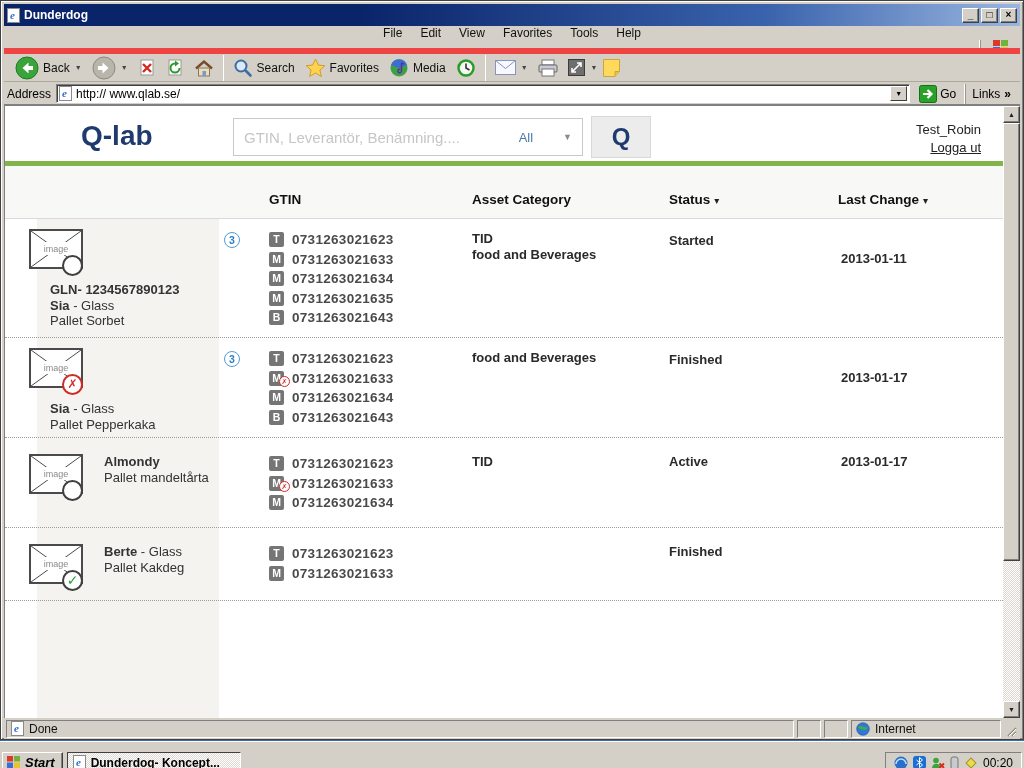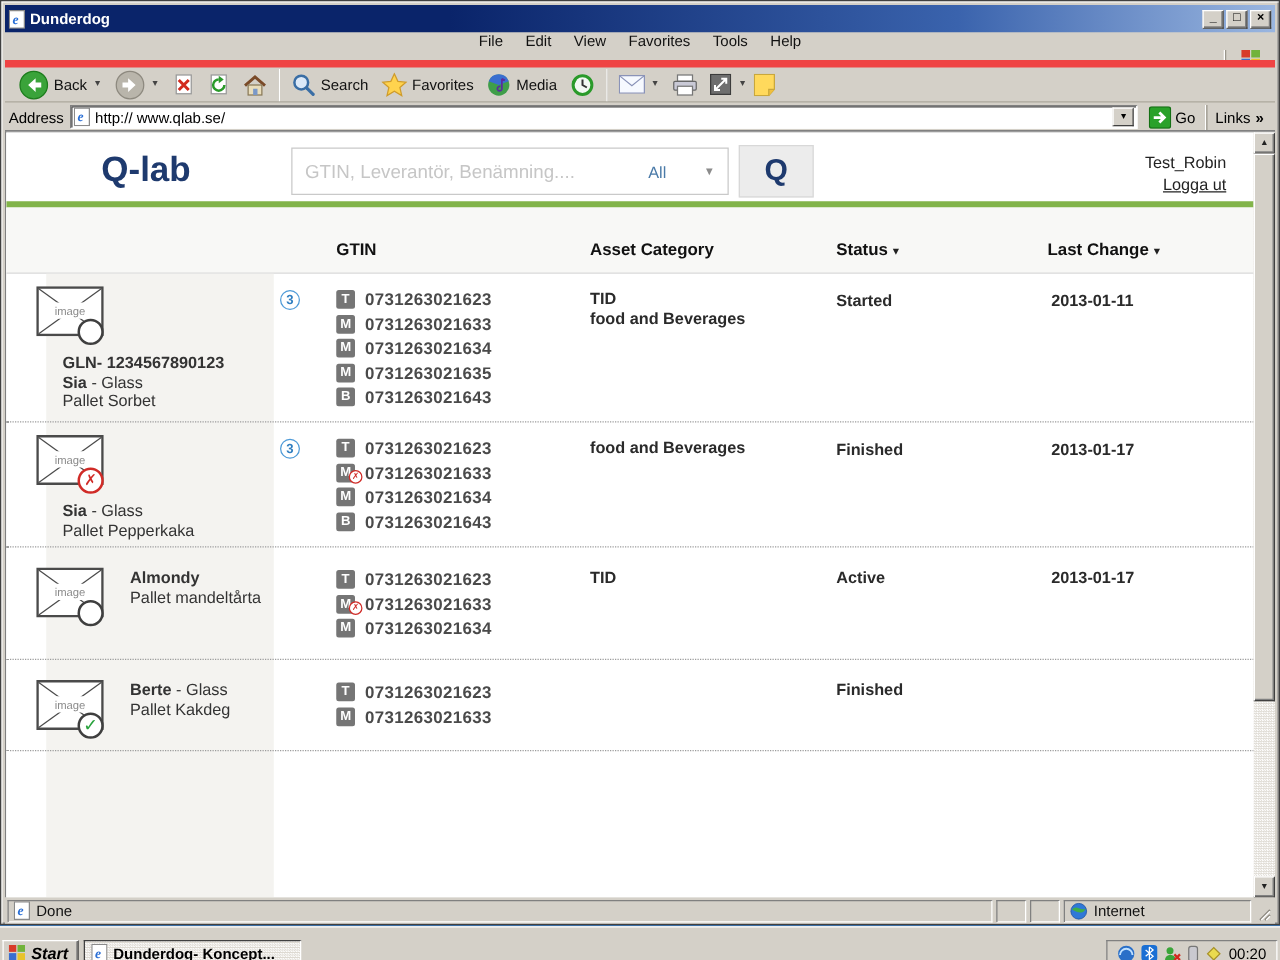--- a/index.html
+++ b/index.html
@@ -107,21 +107,21 @@
           background:#fff; border:1px solid #d02b27; color:#d02b27; font-size:7px; font-weight:bold;
           text-align:center; line-height:9px; }
   .gnum { font-size:13.5px; font-weight:bold; color:#4a4a4a; letter-spacing:0.3px; }
   .cat { position:absolute; left:467px; font-size:13px; font-weight:bold; color:#2a2a2a; line-height:16px; }
   .row.below .cat { top:12px; }
   .row.side  .cat { top:16px; }
   .rstatus { position:absolute; left:664px; font-size:13px; font-weight:bold; color:#2a2a2a; }
   .row.below .rstatus { top:14px; }
   .row.side  .rstatus { top:16px; }
   .rdate { position:absolute; left:836px; font-size:13px; font-weight:bold; color:#2a2a2a; }
-  .row.below .rdate { top:14px;text-align:center; }
+  .row.below .rdate { top:32px;text-align:center; }
   .row.side  .rdate { top:16px; }
 
   
   .vscroll { position:absolute; right:0; top:0; bottom:0; width:17px;
              background: repeating-conic-gradient(#ffffff 0% 25%, #dcd8d0 25% 50%); background-size:2px 2px; }
   .sb-btn { position:absolute; left:0; right:0; height:17px; background:#d4d0c8;
             border:1px solid; border-color:#fff #404040 #404040 #fff; box-shadow: inset -1px -1px 0 #808080;
             font-size:7px; text-align:center; line-height:15px; color:#222; }
   .sb-up { top:0; } .sb-down { bottom:0; }
   .sb-thumb { position:absolute; left:0; right:0; top:17px; height:438px; background:#d4d0c8;

